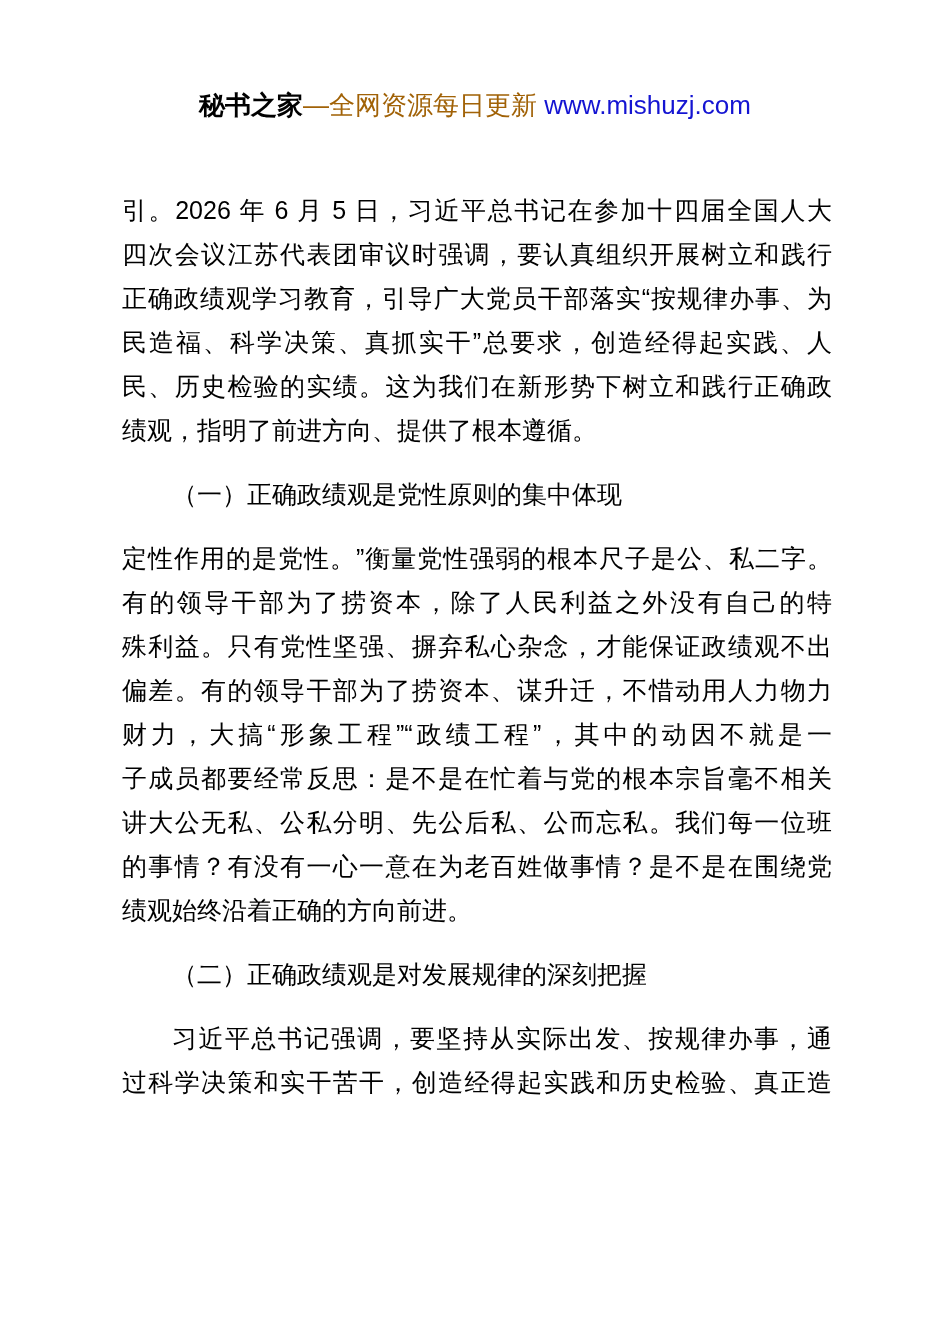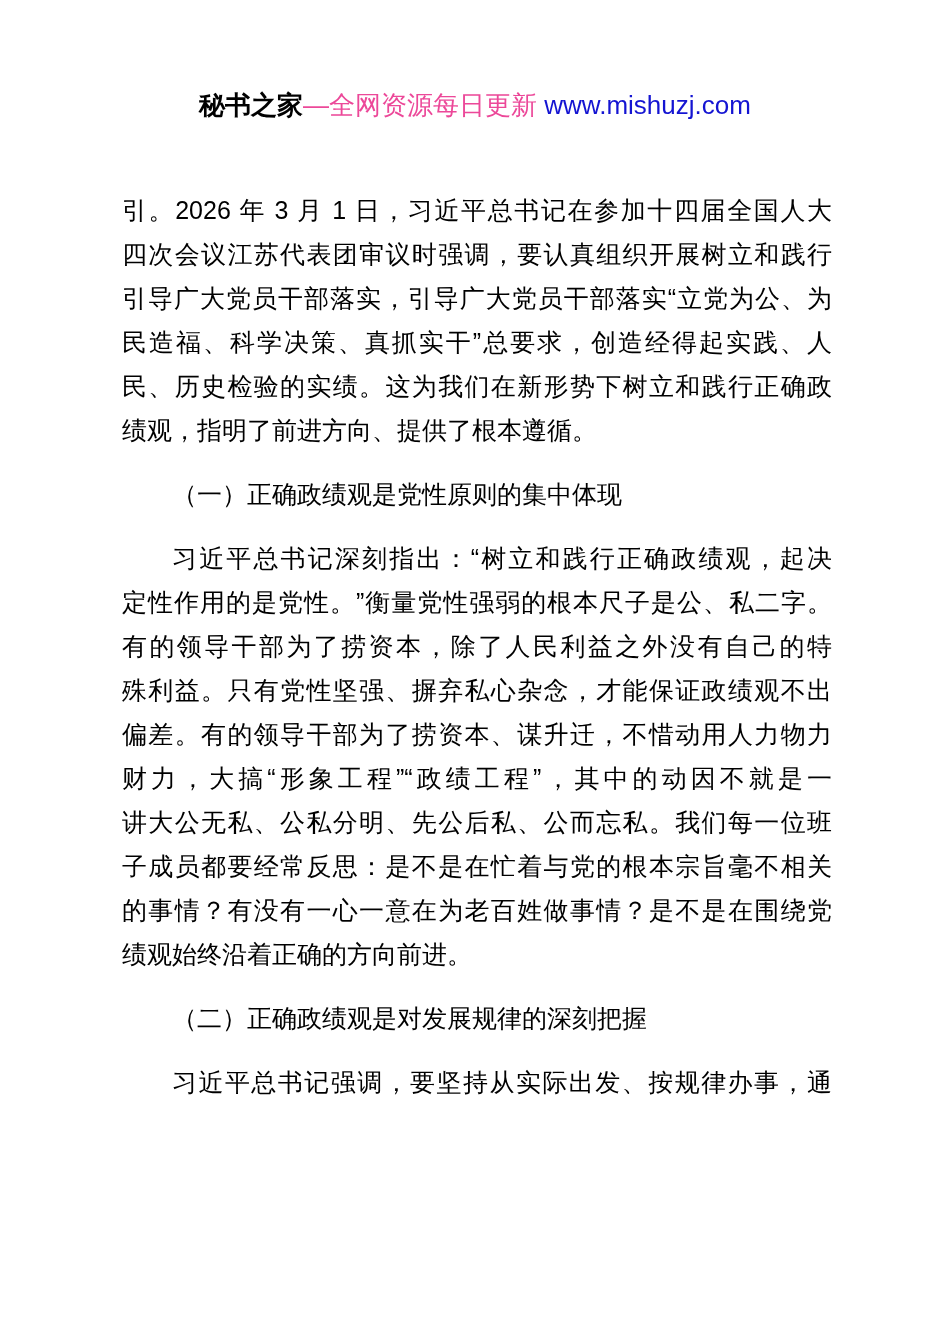--- a/index.html
+++ b/index.html
@@ -23,21 +23,21 @@
     text-align: center;
     font-size: 26px;
     line-height: 40px;
     white-space: nowrap;
     margin-bottom: 63px;
   }
   .site-name {
     font-weight: bold;
   }
   .tagline {
-    color: #ec4899;
+    color: #a16207;
     margin-top: 35px;
   }
   .site-url {
     text-decoration: none;
     margin-top: 29px;
   }
   .doc-body {
     padding: 0 118px 0 122px;
     font-size: 25px;
     line-height: 44px;
@@ -64,43 +64,43 @@
 <body style="color: rgb(0, 0, 0);">
 
 <div class="page" style="background: rgb(255, 255, 255);">
 
   <div class="doc-header">
     <span class="site-name" style="color: #000000;">秘书之家</span><span class="tagline">—全网资源每日更新 </span><a class="site-url" href="#" style="color: rgb(20, 20, 210);">www.mishuzj.com</a>
   </div>
 
   <div class="doc-body" id="doc-body">
       <div class="para body">
-        <div class="line just">引。2026 年 3 月 1 日，习近平总书记在参加十四届全国人大</div>
+        <div class="line just">引。2026 年 6 月 5 日，习近平总书记在参加十四届全国人大</div>
         <div class="line just">四次会议江苏代表团审议时强调，要认真组织开展树立和践行</div>
-        <div class="line just">引导广大党员干部落实，引导广大党员干部落实“立党为公、为</div>
+        <div class="line just">正确政绩观学习教育，引导广大党员干部落实“按规律办事、为</div>
         <div class="line just">民造福、科学决策、真抓实干”总要求，创造经得起实践、人</div>
         <div class="line just">民、历史检验的实绩。这为我们在新形势下树立和践行正确政</div>
         <div class="line">绩观，指明了前进方向、提供了根本遵循。</div>
       </div>
       <div class="para heading">
         <div class="line indent">（一）正确政绩观是党性原则的集中体现</div>
       </div>
       <div class="para body">
-        <div class="line indent just">习近平总书记深刻指出：“树立和践行正确政绩观，起决</div>
         <div class="line just">定性作用的是党性。”衡量党性强弱的根本尺子是公、私二字。</div>
         <div class="line just">有的领导干部为了捞资本，除了人民利益之外没有自己的特</div>
         <div class="line just">殊利益。只有党性坚强、摒弃私心杂念，才能保证政绩观不出</div>
         <div class="line just">偏差。有的领导干部为了捞资本、谋升迁，不惜动用人力物力</div>
         <div class="line just">财力，大搞“形象工程”“政绩工程”，其中的动因不就是一</div>
+        <div class="line just">子成员都要经常反思：是不是在忙着与党的根本宗旨毫不相关</div>
         <div class="line just">讲大公无私、公私分明、先公后私、公而忘私。我们每一位班</div>
-        <div class="line just">子成员都要经常反思：是不是在忙着与党的根本宗旨毫不相关</div>
         <div class="line just">的事情？有没有一心一意在为老百姓做事情？是不是在围绕党</div>
         <div class="line">绩观始终沿着正确的方向前进。</div>
       </div>
       <div class="para heading">
         <div class="line indent">（二）正确政绩观是对发展规律的深刻把握</div>
       </div>
       <div class="para body">
         <div class="line indent just">习近平总书记强调，要坚持从实际出发、按规律办事，通</div>
+        <div class="line just">过科学决策和实干苦干，创造经得起实践和历史检验、真正造</div>
       </div>
     </div>
 
 </div>
 
 </body></html>

